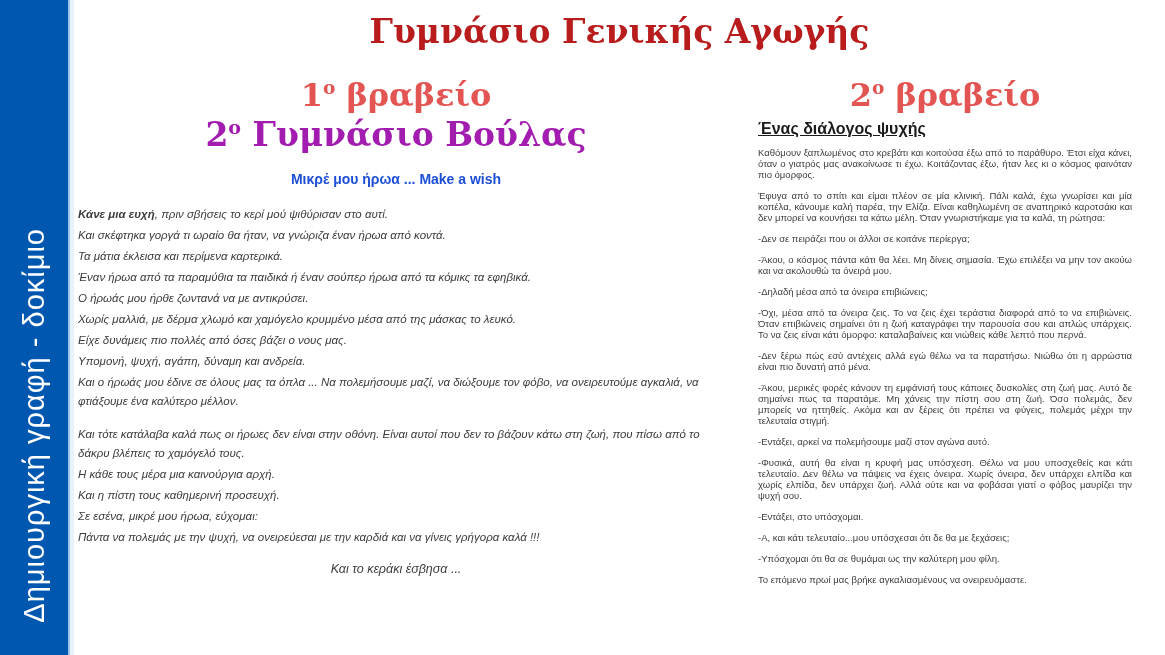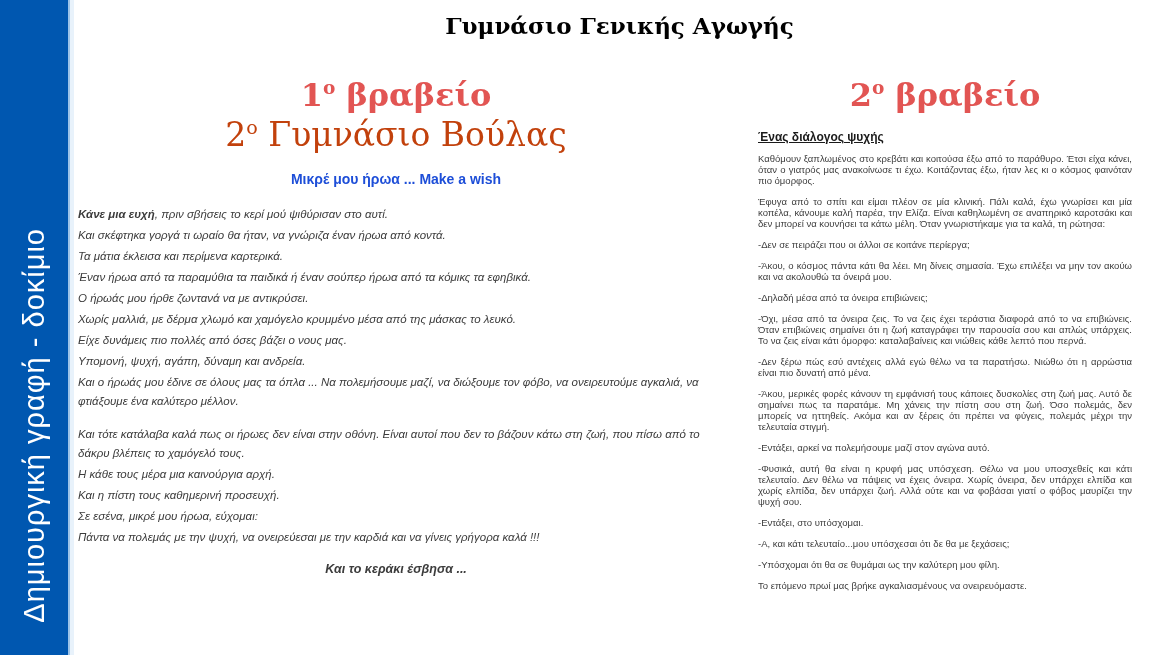--- a/index.html
+++ b/index.html
@@ -19,46 +19,46 @@
     padding-top:195px;box-sizing:border-box;
   }
   .vtext{
     writing-mode:vertical-rl;transform:rotate(180deg);
     color:#ffffff;font-size:29px;letter-spacing:1px;white-space:nowrap;
   }
   
   .main-title{
     position:absolute;left:74px;right:0;top:12px;margin:0;text-align:center;
     font-family:"DejaVu Serif","Liberation Serif",serif;font-weight:bold;
-    font-size:23px;color:#000000;
+    font-size:33px;color:#b91c1c;
   }
   
   .col-left{position:absolute;left:76px;top:78px;width:640px;}
   .col-right{position:absolute;left:758px;top:78px;width:374px;}
   .award{
     margin:0;text-align:center;font-family:"DejaVu Serif","Liberation Serif",serif;
     font-weight:bold;font-size:32px;line-height:1.1;color:#E25553;
   }
   .award sup{font-size:58%;}
   .school{
     margin:3px 0 0;text-align:center;font-family:"DejaVu Serif","Liberation Serif",serif;
-    font-weight:normal;color:#c2410c;line-height:1.15;
+    font-weight:bold;color:#a21caf;line-height:1.15;
   }
   .col-left .school{font-size:33px;}
   .col-right .school{font-size:31px;}
   .school sup{font-size:58%;}
   
   .poem-title{margin:17px 0 18px;text-align:center;font-size:14px;font-weight:bold;color:#1d4ed8;}
   .poem{font-style:italic;font-size:11.5px;line-height:19px;color:#3C3C3C;}
   .poem p{margin:2px;}
   .poem-line-lead{font-weight:bold;}
   .stanza-2{margin-top:14px;}
-  .poem-closing{margin-top:13px !important;text-align:center;font-weight:bold;font-size:12.5px;}
+  .poem-closing{margin-top:13px !important;text-align:center;font-weight:normal;font-size:12.5px;}
   
-  .essay-title{margin:17px 0 9px;font-size:12px;font-weight:bold;text-decoration:underline;color:#1A1A1A;}
+  .essay-title{margin:7px 0 9px;font-size:16px;font-weight:bold;text-decoration:underline;color:#1A1A1A;}
   .essay p{margin:0 0 10px;font-size:9.5px;line-height:11px;text-align:justify;color:#3C3C3C;}
 </style>
 </head>
 <body>
 
 <div class="page">
 
   <div class="sidebar"></div>
   <div class="sidebar-strip"></div>
   <div class="sidebar-label-wrap">

